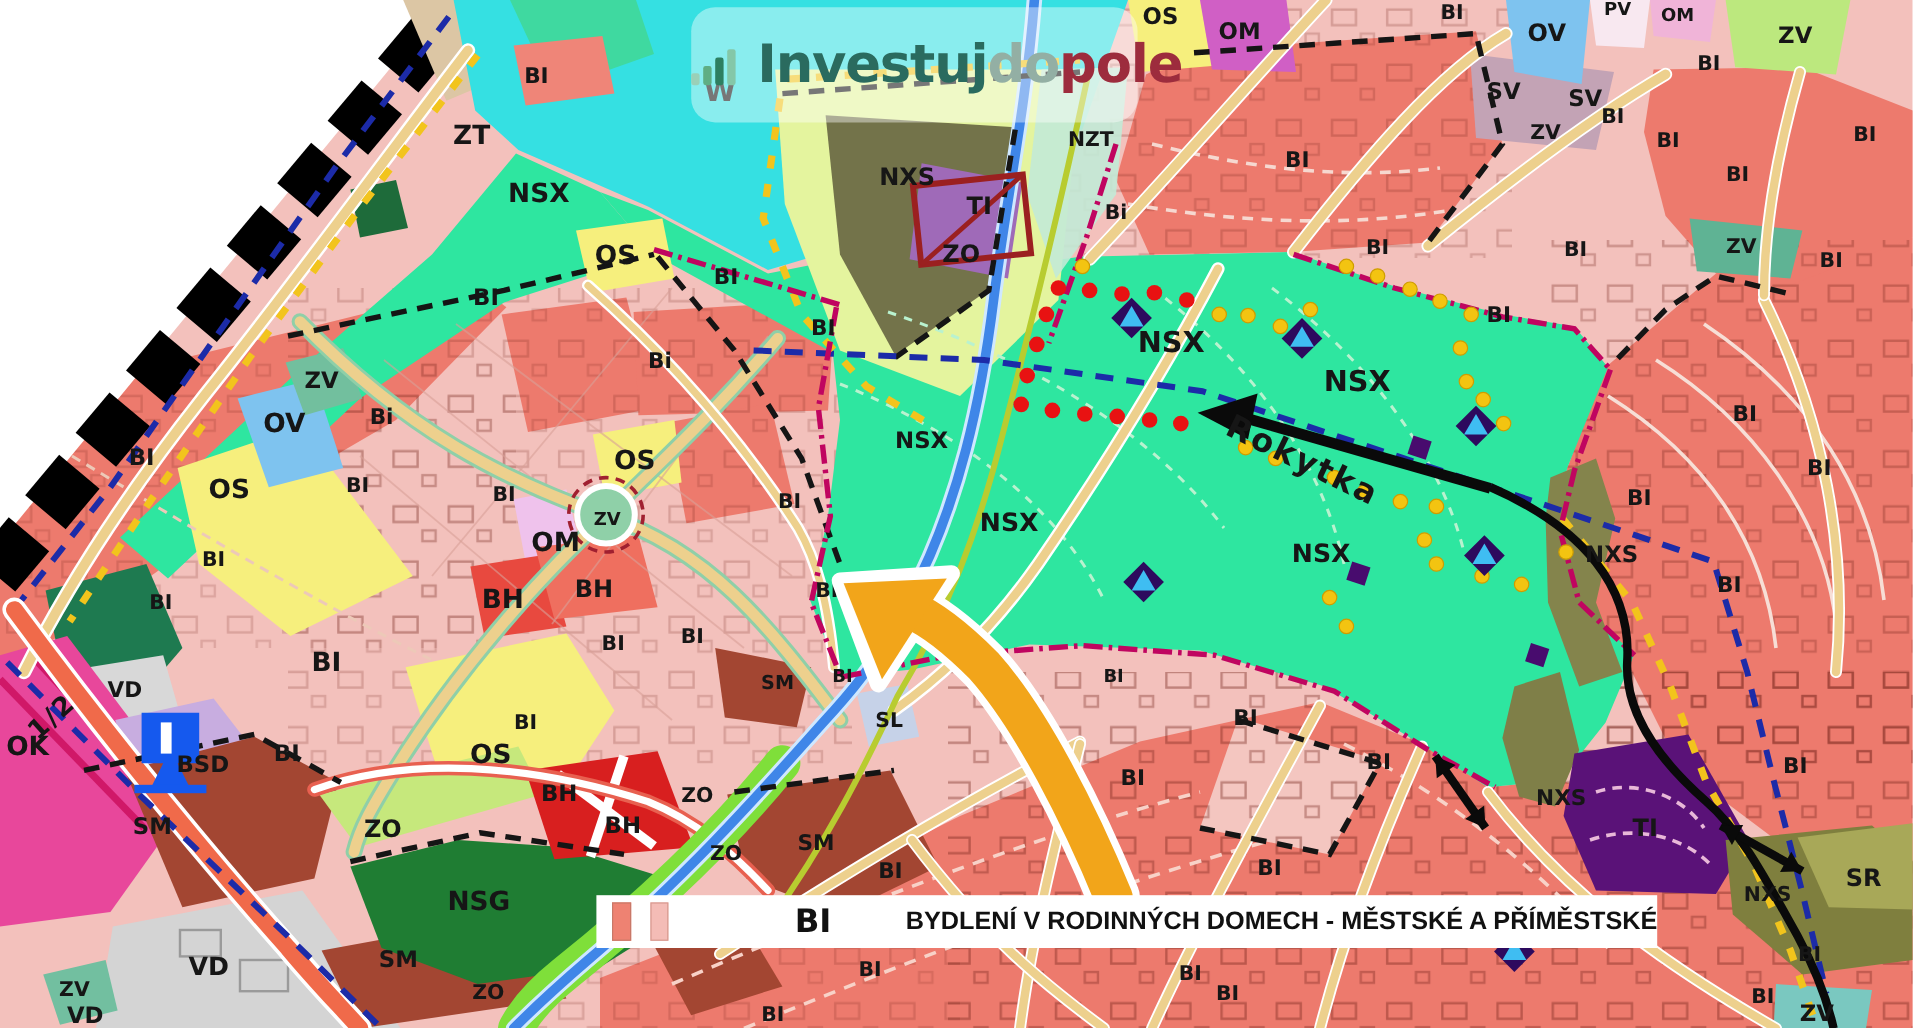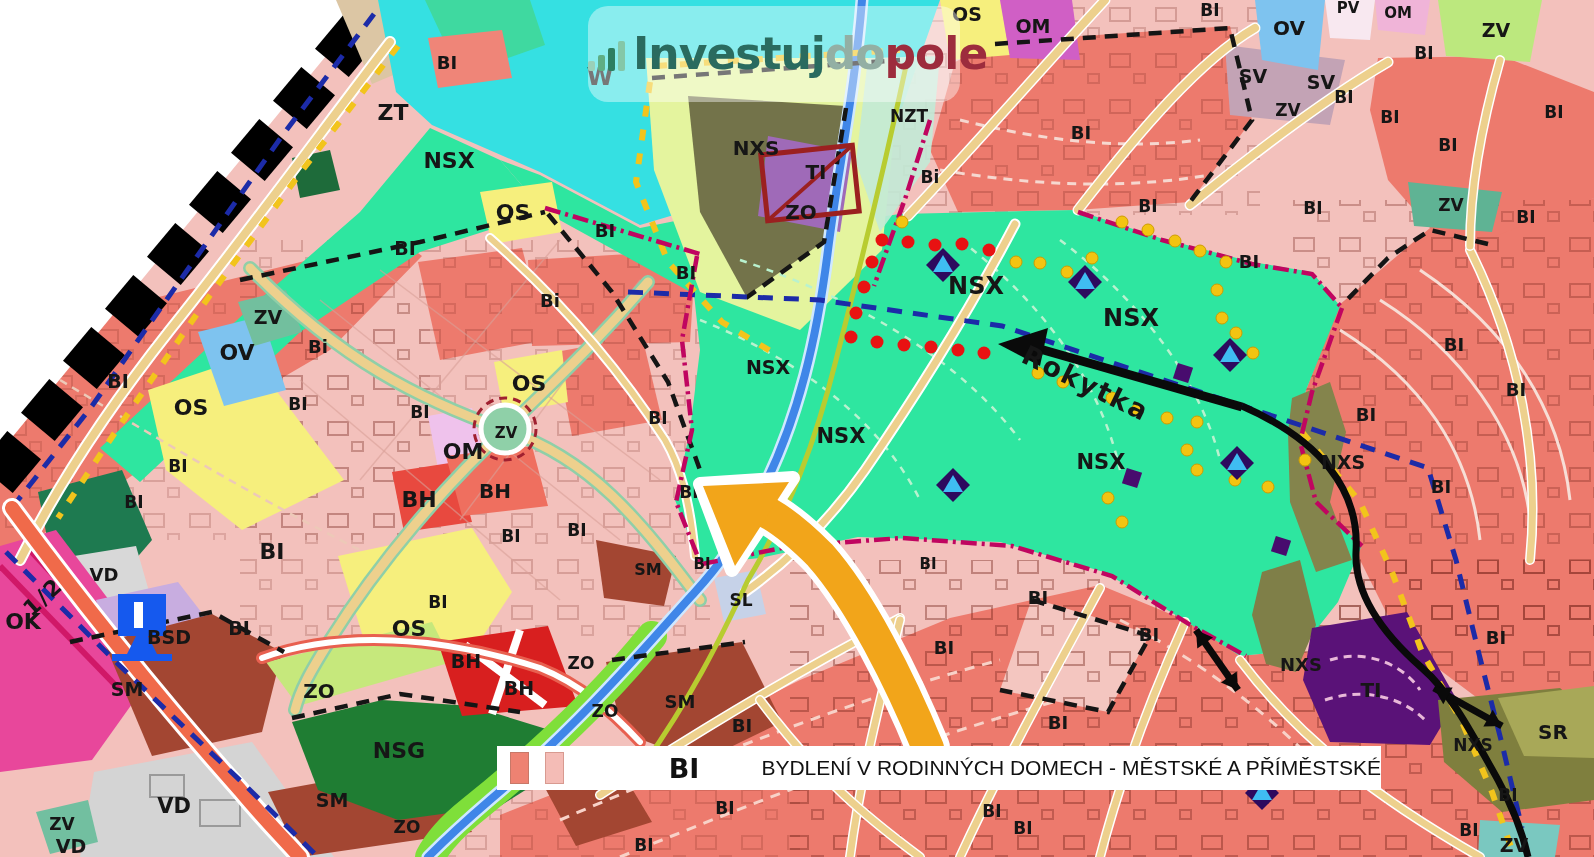--- a/index.html
+++ b/index.html
@@ -1,33 +1,33 @@
 <!DOCTYPE html>
 <html><head>
 <meta charset="utf-8">
 <style>
   html,body{margin:0;padding:0;background:#fff;}
   .stage{position:relative;width:1594px;height:857px;overflow:hidden;background:#fff;
          font-family:"DejaVu Sans",sans-serif;}
   .stage svg{position:absolute;left:0;top:0;}
   .zl{font-family:"DejaVu Sans",sans-serif;font-weight:bold;fill:#161616;}
   
-  .logo-box{position:absolute;left:588px;top:6px;width:372px;height:96px;
+  .logo-box{position:absolute;left:576px;top:6px;width:372px;height:96px;
             background:rgba(255,255,255,.42);border-radius:20px;
-            display:flex;align-items:center;justify-content:flex-start;gap:6px;}
+            display:flex;align-items:center;justify-content:flex-start;gap:16px;}
   .logo-bars{display:flex;align-items:flex-end;gap:3px;height:34px;margin-right:2px;}
   .logo-bars i{display:block;width:7px;border-radius:2px;}
   .logo-text{font-weight:bold;font-size:44px;letter-spacing:-1px;line-height:1;}
   
   .legend-bar{position:absolute;left:497px;top:746px;width:884px;height:44px;background:#ffffff;
               display:flex;align-items:center;}
   .legend-swatch{width:84px;height:30px;margin-left:13px;border:1px solid #c87868;}
   .legend-swatch.s2{width:80px;margin-left:16px;border-color:#d89a90;}
   .legend-code{font-weight:bold;font-size:27px;color:#111;margin-left:105px;}
-  .legend-desc{font-weight:normal;font-size:21px;color:#111;margin-left:62px;white-space:nowrap;
+  .legend-desc{font-weight:bold;font-size:21px;color:#111;margin-left:62px;white-space:nowrap;
                font-family:"Liberation Sans",sans-serif;letter-spacing:0px;}
 </style>
 </head>
 <body>
 
 <div class="stage">
 
 <svg width="1594" height="857" viewBox="0 0 1594 857">
   <defs>
     <pattern id="lots" width="46" height="46" patternUnits="userSpaceOnUse">

